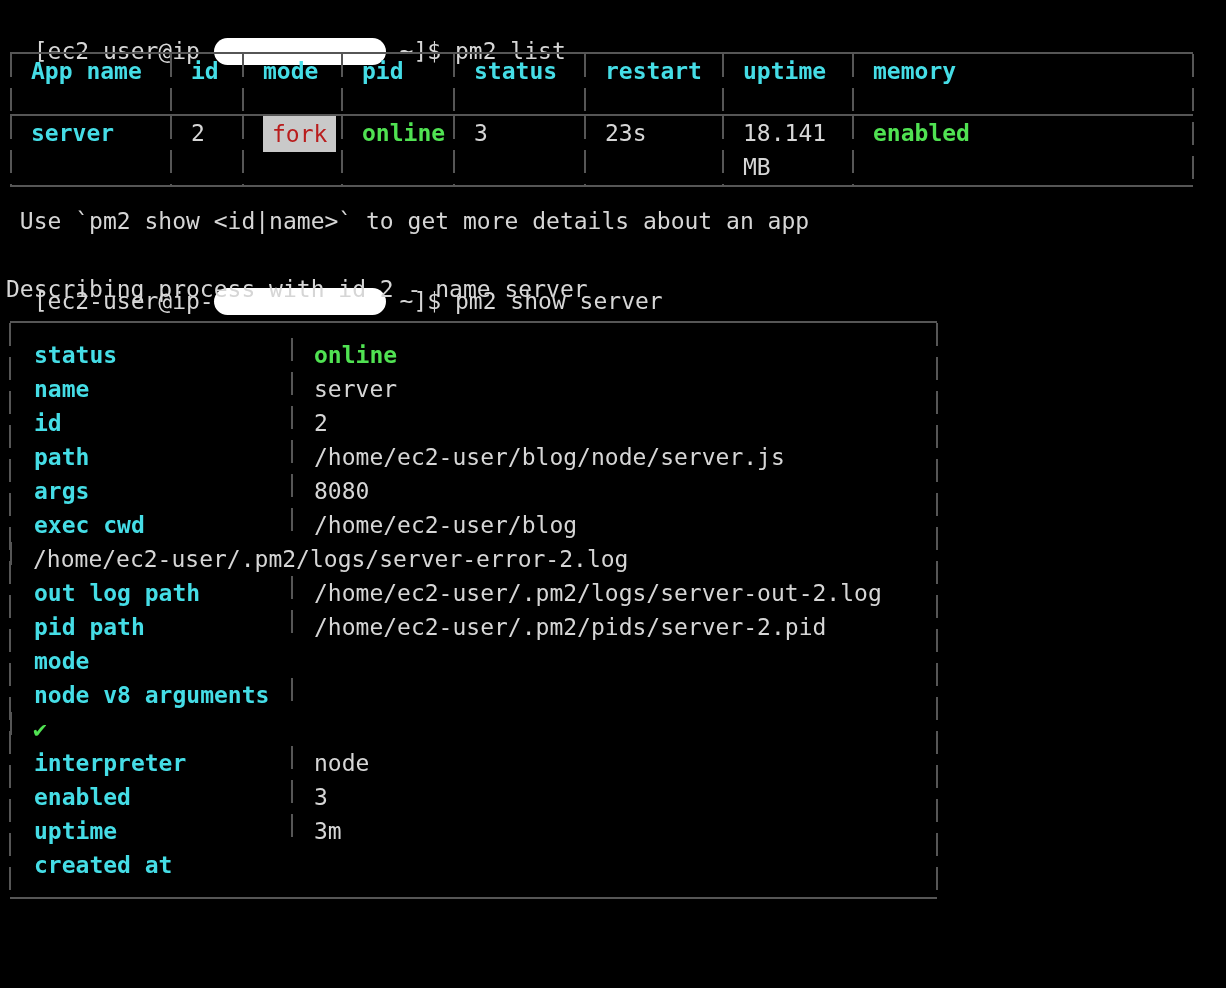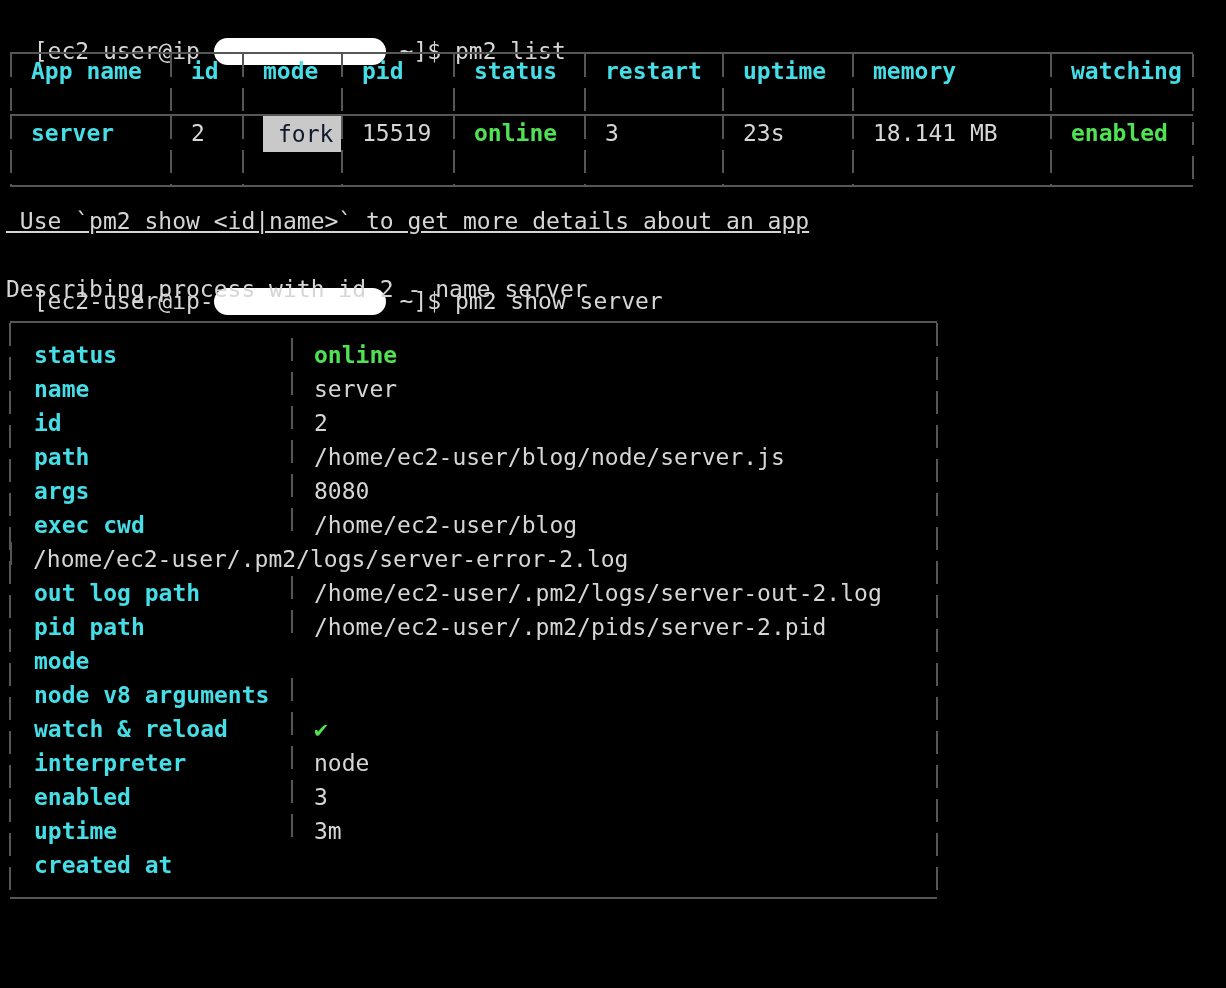--- a/index.html
+++ b/index.html
@@ -10,21 +10,21 @@
   body{
     width:1226px;height:988px;background:var(--bg);
     font-family:"DejaVu Sans Mono","Liberation Mono",monospace;
     font-size:23px;line-height:34px;color:var(--fg);
     position:relative;overflow:hidden;
   }
   .abs{position:absolute;white-space:pre;}
   .b{font-weight:bold;}
   .c-cyan{color:var(--cyan);}
   .c-green{color:var(--green);}
-  .hl{background:var(--hl);color:#0f172a;padding:1px 15px;}
+  .hl{background:var(--hl);color:#b91c1c;padding:1px 9px;}
   .redact{display:inline-block;width:172px;height:27px;background:var(--redact);
     border-radius:14px;vertical-align:-6px;}
 
   
   #table1{position:absolute;left:10px;top:52px;width:1183px;
     border-top:2px solid var(--border);border-bottom:2px solid var(--border);}
   #table1::after{content:"";position:absolute;right:-1px;top:0;bottom:0;width:2px;
     background-image:repeating-linear-gradient(180deg,var(--border) 0 23px,transparent 23px 34px);}
   .t-row{display:grid;grid-template-columns:160px 72px 99px 112px 131px 138px 130px 198px 143px;}
   .t-row.hdr{height:60px;border-bottom:2px solid var(--border);}
@@ -41,21 +41,21 @@
     background-image:repeating-linear-gradient(180deg,var(--border) 0 23px,transparent 23px 34px);}
   #table2::after{content:"";position:absolute;right:-1px;top:0;bottom:0;width:2px;
     background-image:repeating-linear-gradient(180deg,var(--border) 0 23px,transparent 23px 34px);}
   .d-row{display:grid;grid-template-columns:281px 646px;height:34px;}
   .d-label{padding-left:24px;color:var(--cyan);font-weight:bold;white-space:pre;}
   .d-value{padding-left:23px;position:relative;white-space:pre;}
   .d-value::before{content:"";position:absolute;left:0;top:0;bottom:0;width:2px;
     background-image:repeating-linear-gradient(180deg,var(--border) 0 23px,transparent 23px 34px);}
 
   #prompt1{left:6px;top:0;}
-  #hint{left:6px;top:204px;text-decoration:underline;}
+  #hint{left:6px;top:204px;}
   #prompt2{left:6px;top:250px;}
   #describe{left:6px;top:272px;}
   #prompt3{left:6px;top:952px;}
 </style>
 </head>
 <body>
 
 <div class="abs" id="prompt1">
   <span>[ec2-user@ip-</span><span class="redact"></span><span> ~]$ </span><span>pm2 list</span>
 </div>
@@ -79,36 +79,30 @@
       </div>
       <div class="cell">
         <span class="c-cyan b">restart</span>
       </div>
       <div class="cell">
         <span class="c-cyan b">uptime</span>
       </div>
       <div class="cell">
         <span class="c-cyan b">memory</span>
       </div>
-      <div class="cell">
-        <span class="c-cyan b">watching</span>
-      </div>
     </div>
   <div class="t-row dat">
       <div class="cell">
         <span class="c-cyan b">server</span>
       </div>
       <div class="cell">
         <span>2</span>
       </div>
       <div class="cell">
         <span class="hl">fork</span>
-      </div>
-      <div class="cell">
-        <span>15519</span>
       </div>
       <div class="cell">
         <span class="c-green b">online</span>
       </div>
       <div class="cell">
         <span>3</span>
       </div>
       <div class="cell">
         <span>23s</span>
       </div>
@@ -166,21 +160,20 @@
       <div class="d-value">/home/ec2-user/.pm2/pids/server-2.pid</div>
     </div>
     <div class="d-row">
       <div class="d-label">mode</div>
     </div>
     <div class="d-row">
       <div class="d-label">node v8 arguments</div>
       <div class="d-value"></div>
     </div>
     <div class="d-row">
-      <div class="d-label">watch &amp; reload</div>
       <div class="d-value c-green b">✔</div>
     </div>
     <div class="d-row">
       <div class="d-label">interpreter</div>
       <div class="d-value">node</div>
     </div>
     <div class="d-row">
       <div class="d-label">enabled</div>
       <div class="d-value">3</div>
     </div>

